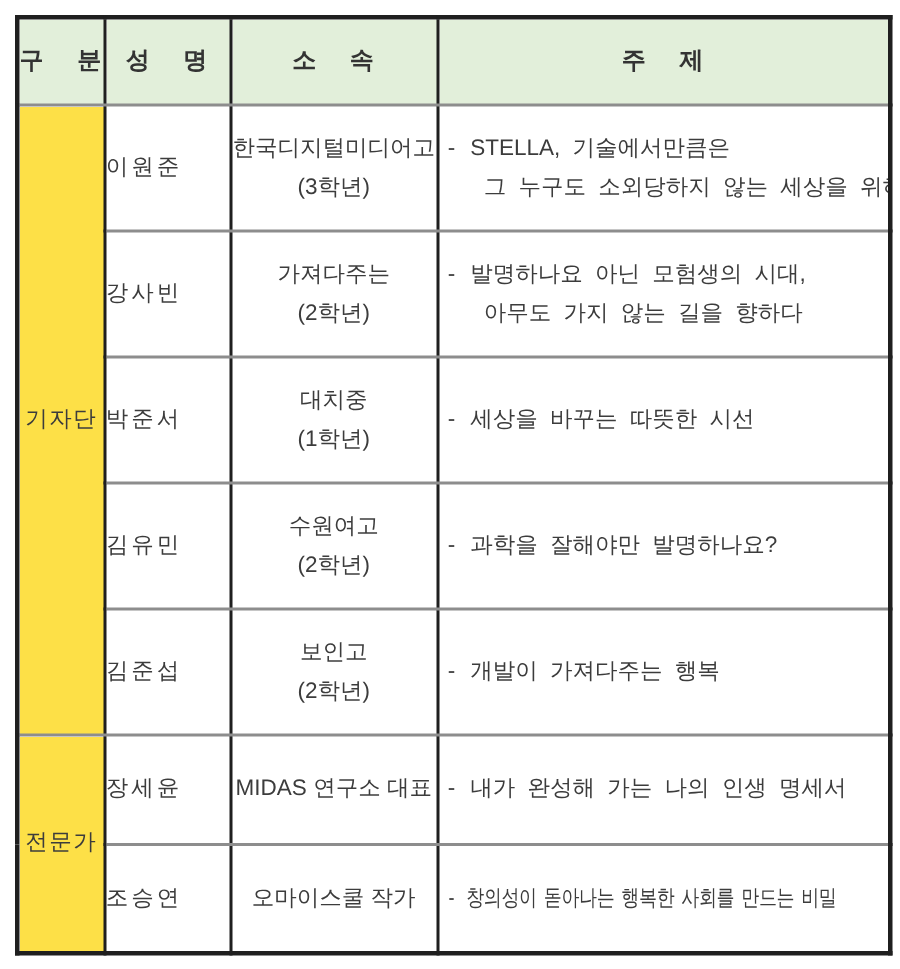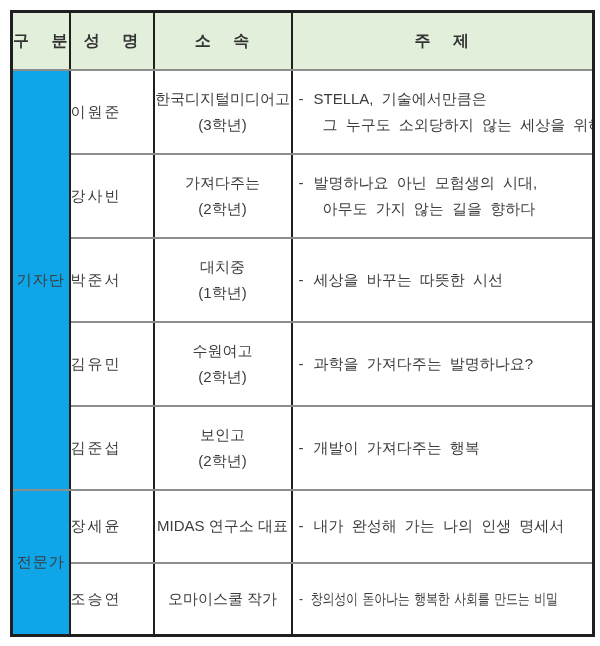--- a/index.html
+++ b/index.html
@@ -46,21 +46,21 @@
     letter-spacing: 1px;
     color: #333333;
   }
 
   tr.row-tall  { height: 84px; }
   tr.row-short { height: 73px; }
 
   td.category-cell {
     text-align: center;
     letter-spacing: 1px;
-    background: #0ea5e9;
+    background: #fde047;
   }
   td.name-cell {
     text-align: left;
     letter-spacing: 2px;
   }
   td.affil-cell {
     text-align: center;
     margin-left: 20px;
   }
   td.affil-cell .line { white-space: nowrap; }
@@ -137,21 +137,21 @@
       </td>
     </tr>
 
     <tr class="row-tall">
       <td class="name-cell">김유민</td>
       <td class="affil-cell">
         <div class="line">수원여고</div>
         <div class="line">(2학년)</div>
       </td>
       <td class="topic-cell">
-        <div class="topic-line lead"><span class="dash">-</span><span>과학을 가져다주는 발명하나요?</span></div>
+        <div class="topic-line lead"><span class="dash">-</span><span>과학을 잘해야만 발명하나요?</span></div>
       </td>
     </tr>
 
     <tr class="row-tall">
       <td class="name-cell">김준섭</td>
       <td class="affil-cell">
         <div class="line">보인고</div>
         <div class="line">(2학년)</div>
       </td>
       <td class="topic-cell">

